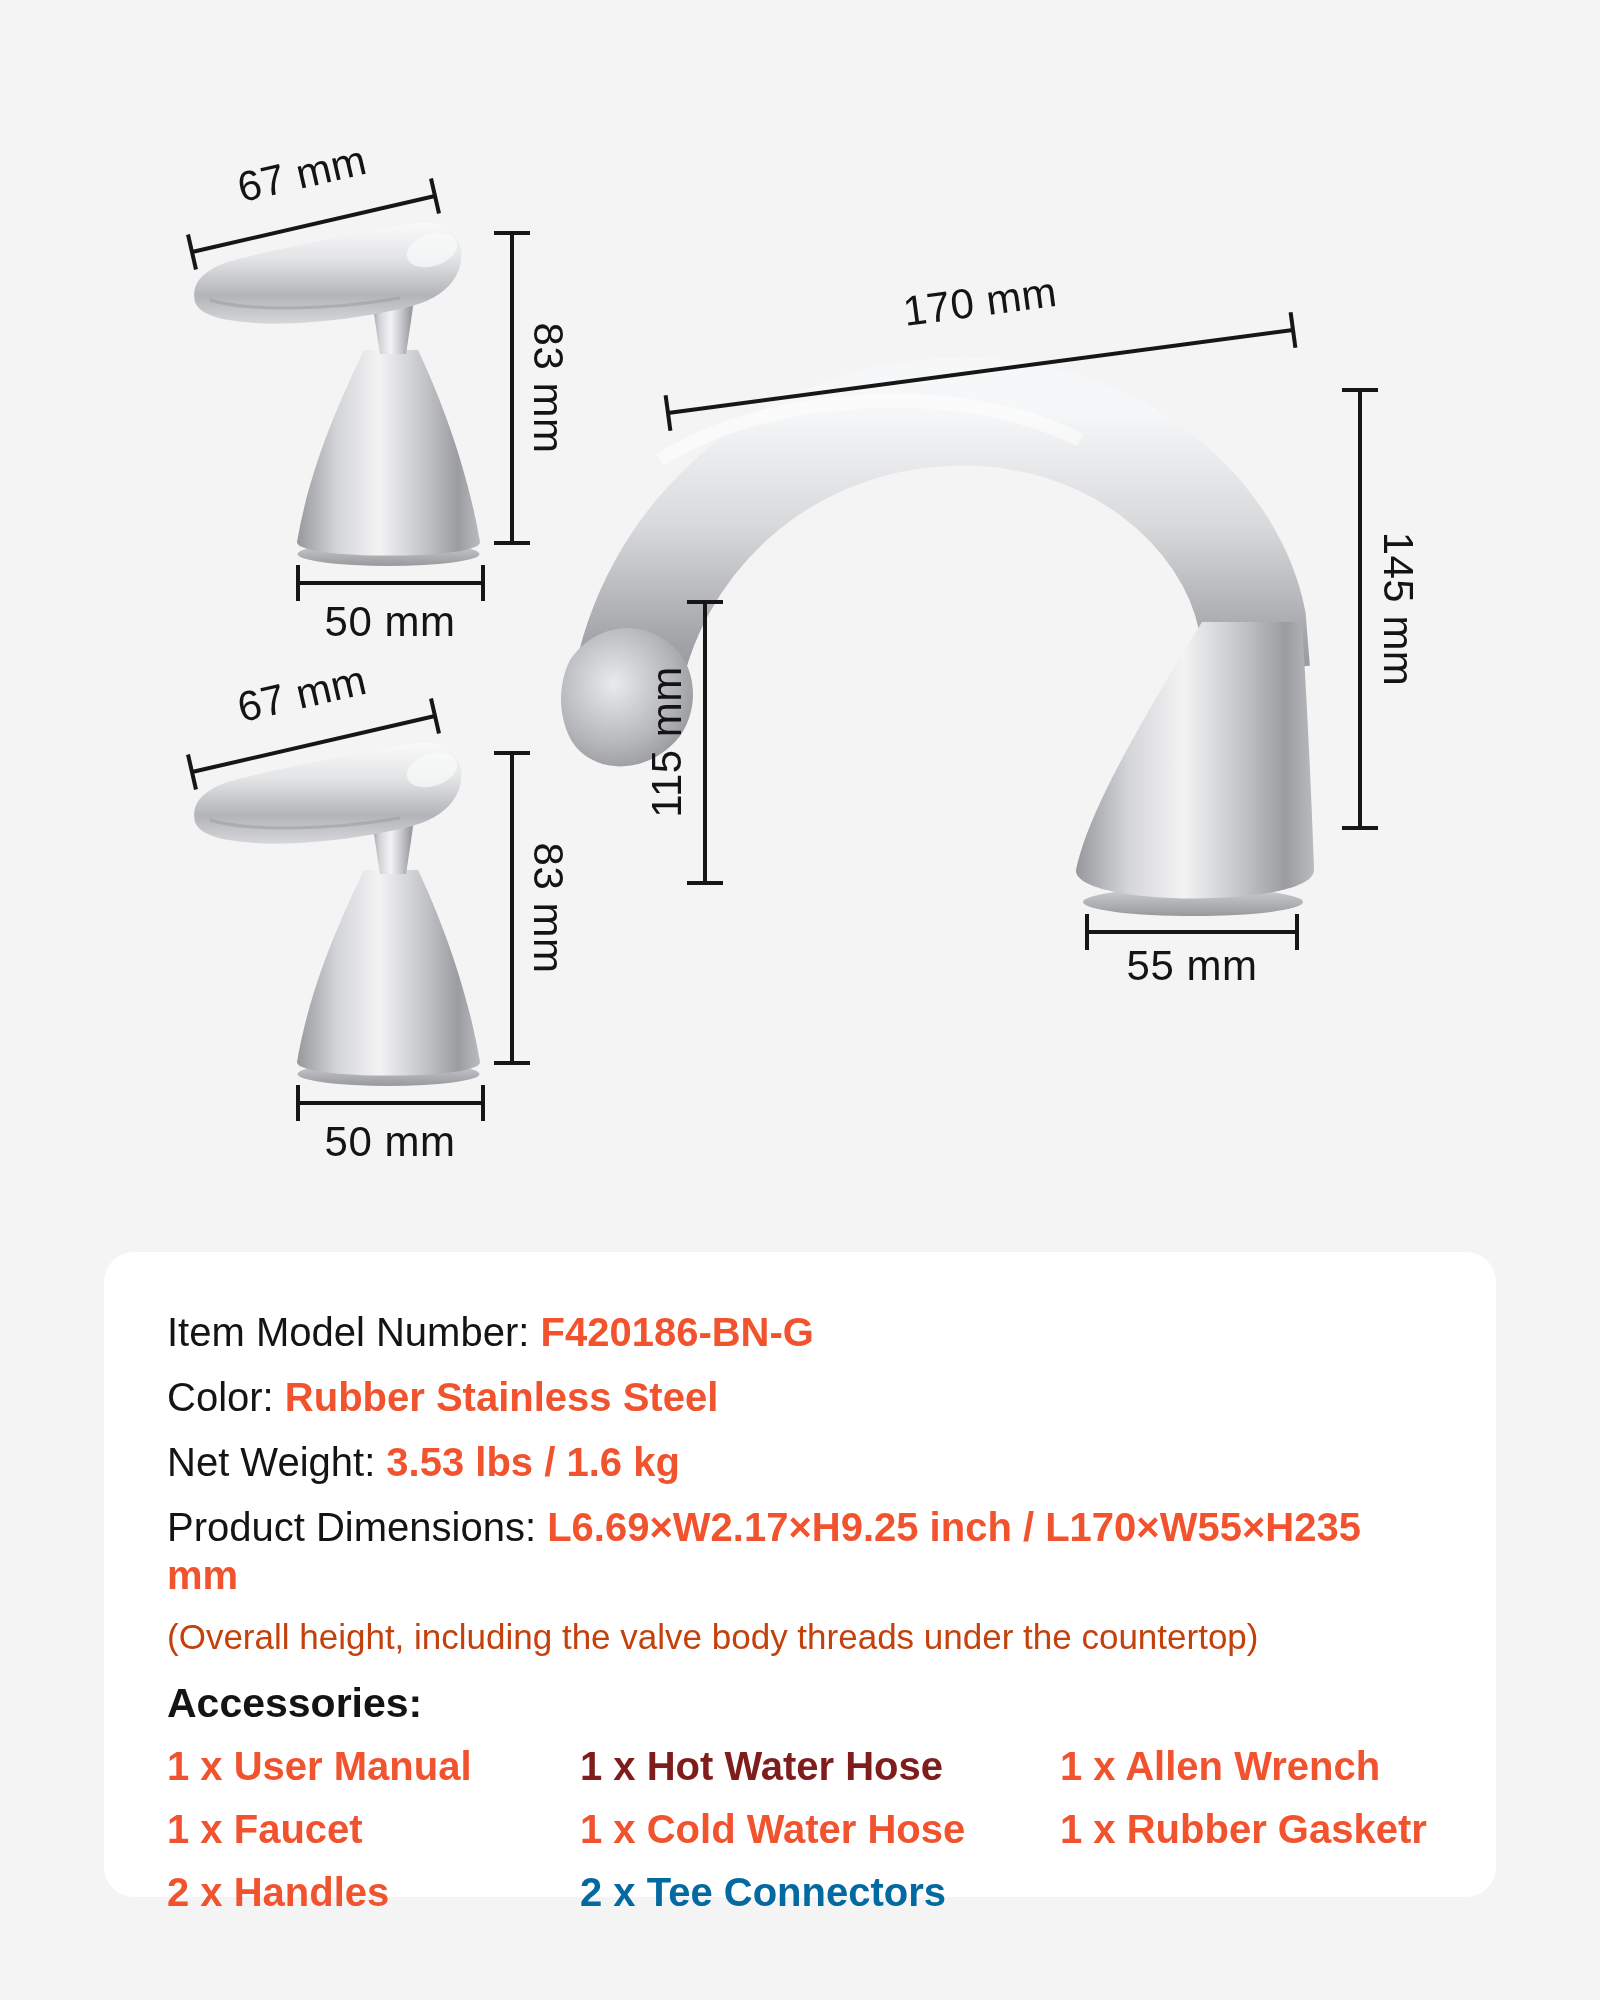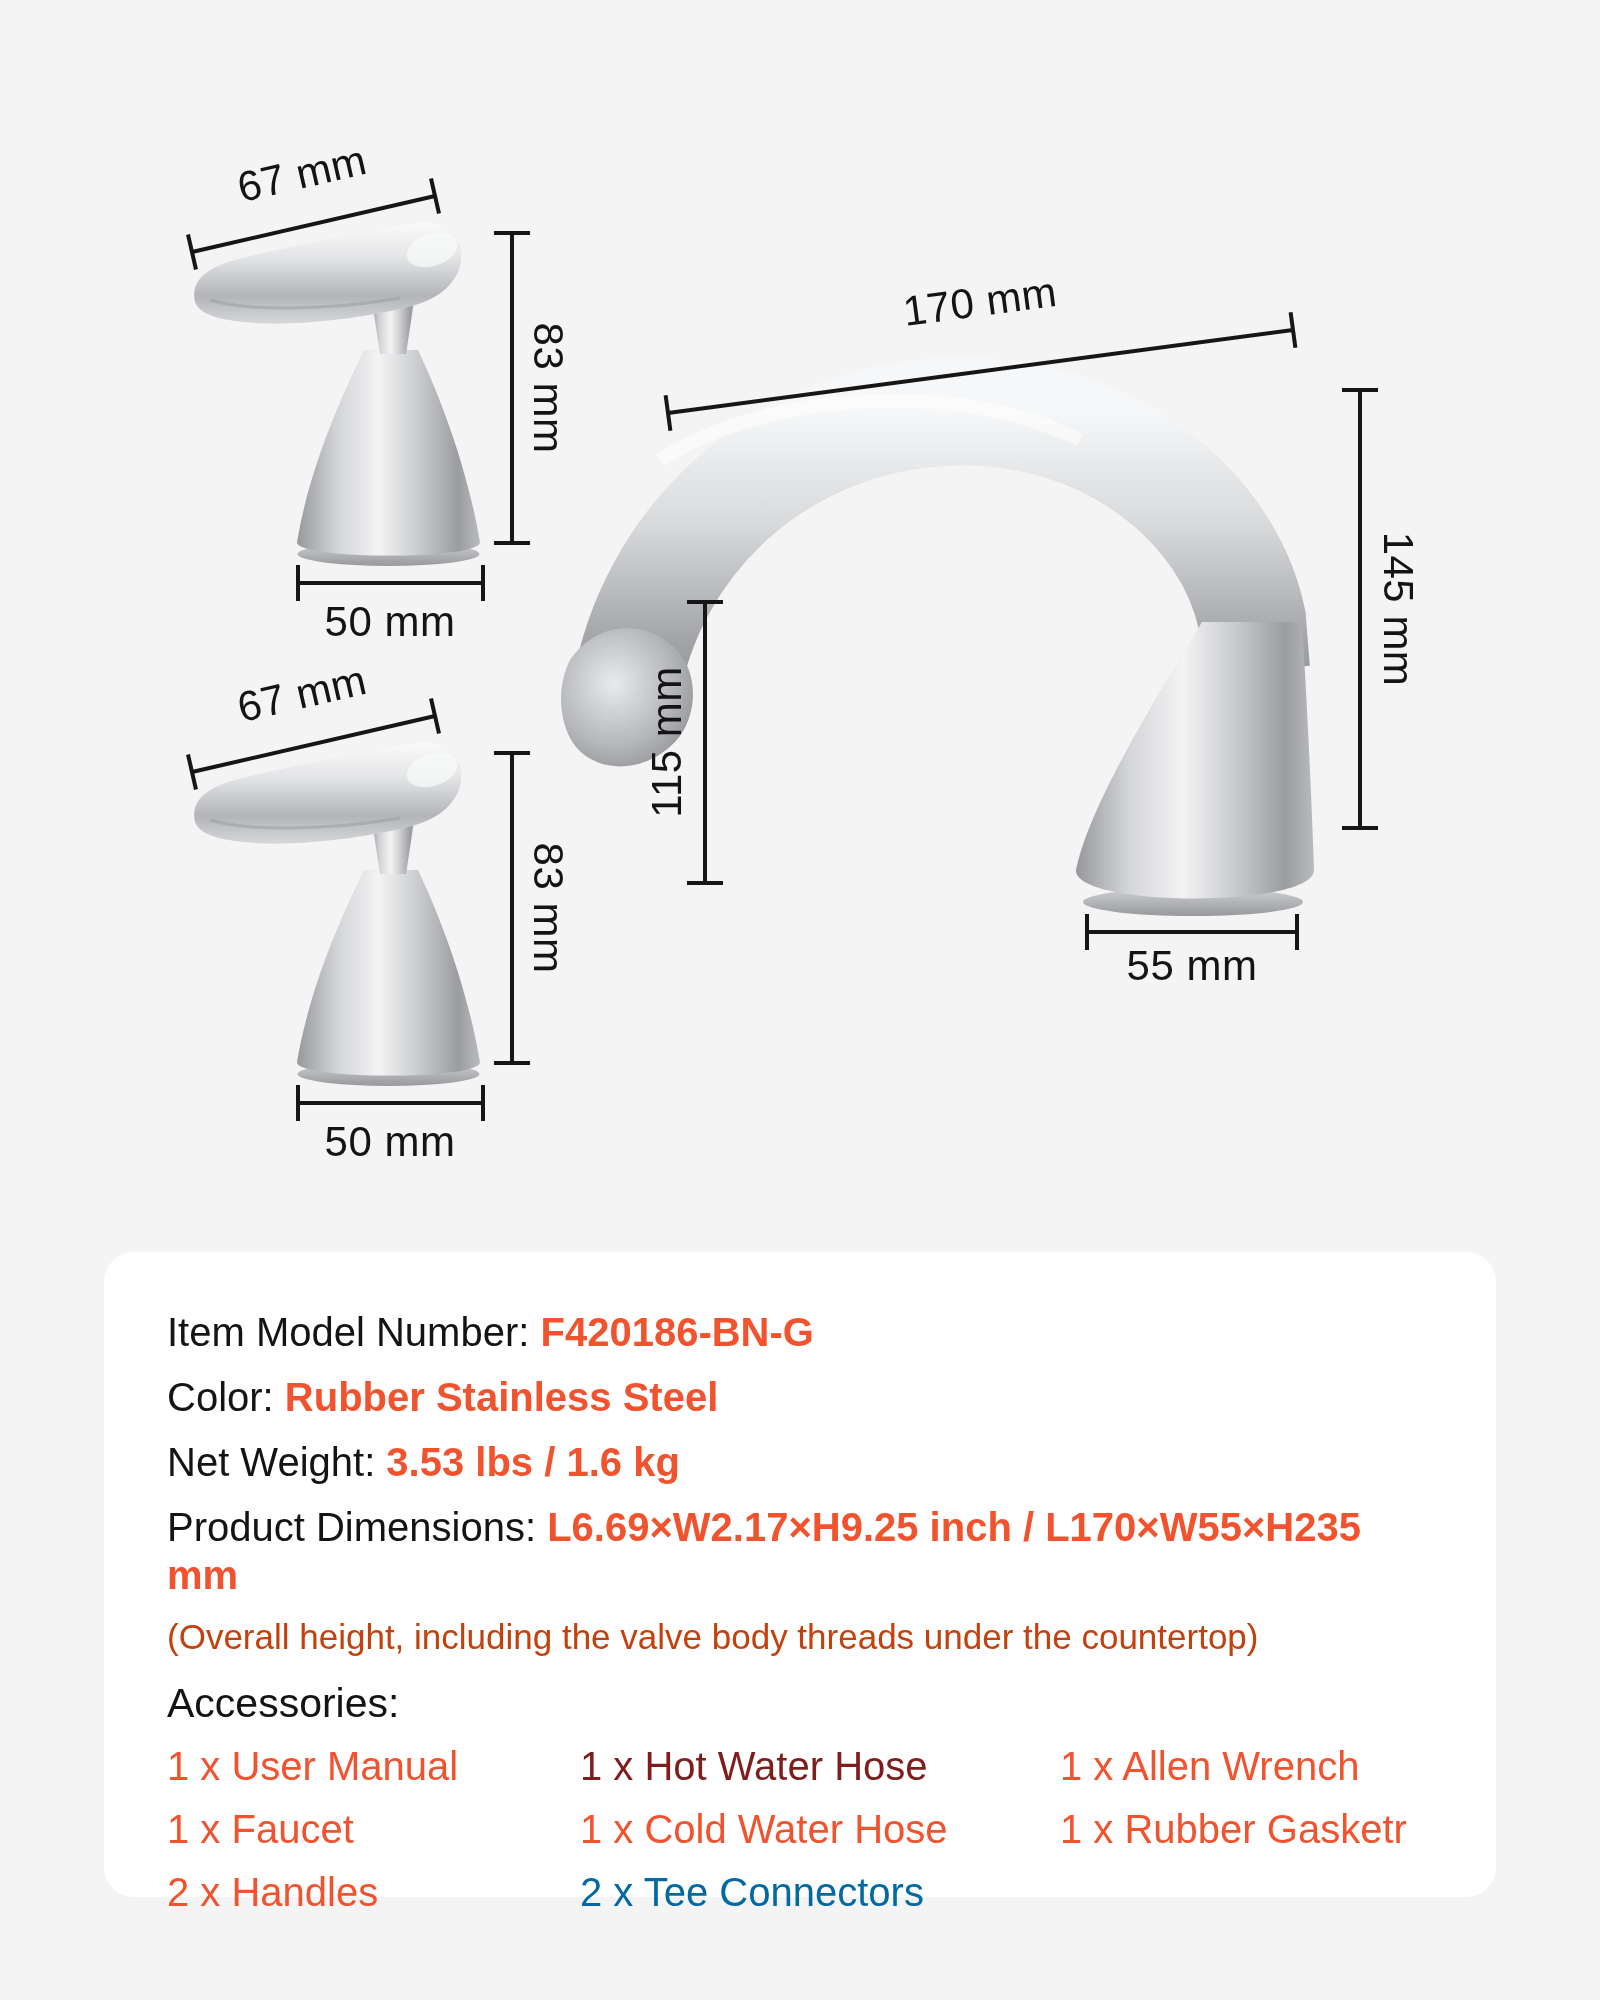--- a/index.html
+++ b/index.html
@@ -17,23 +17,23 @@
   }
   .card{
     position:absolute;left:104px;top:1252px;width:1392px;height:645px;
     background:#ffffff;border-radius:30px;
   }
   .card-inner{padding:56px 60px 0 63px;}
   p.spec{font-size:40px;line-height:48px;margin:0 0 17px 0;color:#141414;font-weight:400;}
   p.spec .val{font-weight:bold;}
   p.spec.last{margin-bottom:16px;}
   p.note{font-size:35px;line-height:44px;margin:0 0 20px 0;color:#c2410c;}
-  .acc-title{font-size:41px;line-height:48px;font-weight:400;margin:0 0 15px 0;color:#141414;}
+  .acc-title{font-size:41px;line-height:48px;font-weight:700;margin:0 0 15px 0;color:#141414;}
   .acc-grid{display:grid;grid-template-columns:413px 480px 1fr;row-gap:15px;}
-  .acc{font-size:40px;line-height:48px;font-weight:normal;}
+  .acc{font-size:40px;line-height:48px;font-weight:bold;}
   .dim-stroke{stroke:#161616;stroke-width:4;fill:none;}
 </style>
 </head>
 <body>
 
 <svg width="0" height="0" style="position:absolute" aria-hidden="true">
   <defs>
     <linearGradient id="mLever" x1="0" y1="0" x2="0" y2="1">
       <stop offset="0" stop-color="#fafafa"></stop>
       <stop offset="0.35" stop-color="#e3e4e6"></stop>

